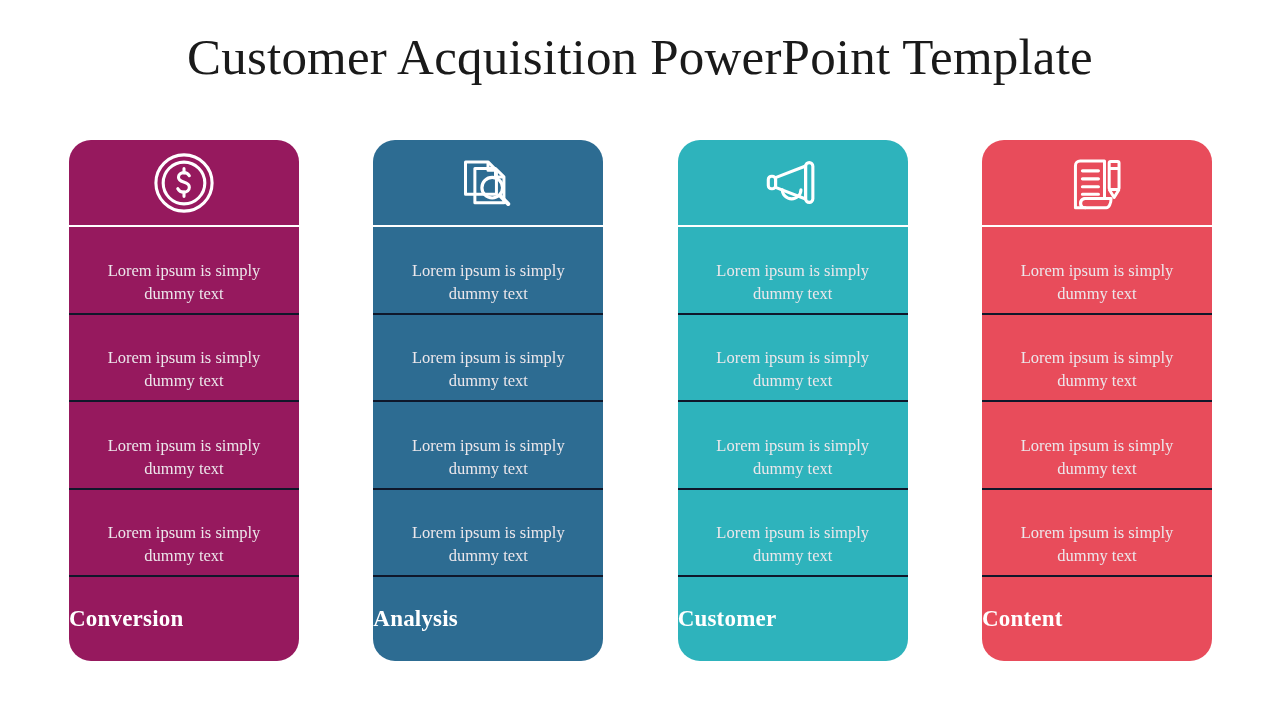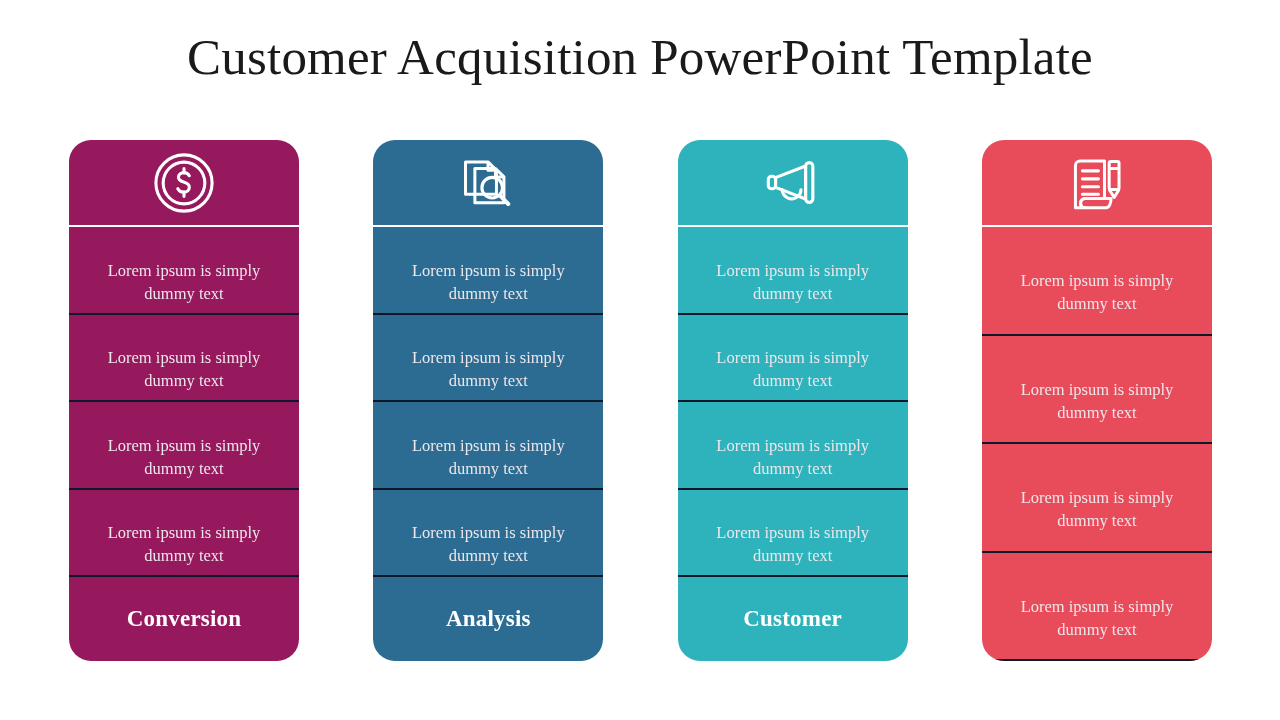--- a/index.html
+++ b/index.html
@@ -88,21 +88,21 @@
     line-height: 1.38;
     color: #ece7eb;
     text-align: center;
   }
 
   .card-footer {
     flex: 0 0 84px;
     height: 84px;
     display: flex;
     align-items: center;
-    justify-content: center;
+    justify-content: flex-start;
     box-sizing: border-box;
   }
 
   .card-footer-label {
     font-family: "Liberation Serif", serif;
     font-size: 23px;
     font-weight: bold;
     color: #ffffff;
     text-align: center;
     letter-spacing: 0.2px;
@@ -229,16 +229,19 @@
       <div class="card-row">
         <div class="card-row-text">Lorem ipsum is simply dummy text</div>
       </div>
       <div class="card-row">
         <div class="card-row-text">Lorem ipsum is simply dummy text</div>
       </div>
       <div class="card-row">
         <div class="card-row-text">Lorem ipsum is simply dummy text</div>
       </div>
 
+      <div class="card-footer">
+        <div class="card-footer-label">Content</div>
+      </div>
     </div>
 
   </div>
 </div>
 
 </body></html>

